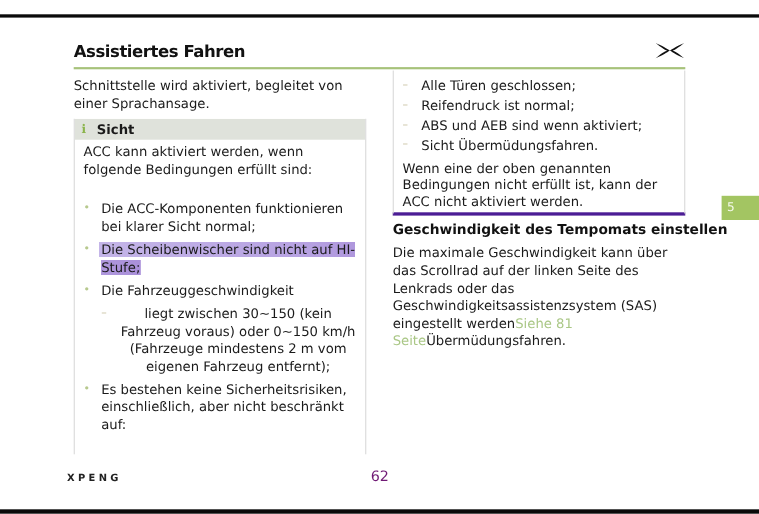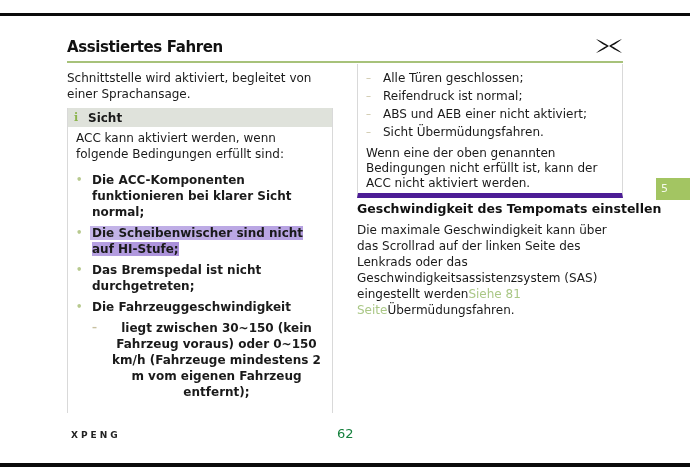--- a/index.html
+++ b/index.html
@@ -78,31 +78,30 @@
       font-family: "DejaVu Serif", serif;
       font-size: 11px;
       width: 14px;
       font-weight: bold;
     }
     .tips-body {
       padding: 3px 8px 0 8px;
       font-size: 12px;
       line-height: 16px;
     }
-    .tips-body p { margin: 0 0 10px 0; }
+    .tips-body p { margin: 0 0 20px 0; }
     ul.bullets, ul.dashes {
       list-style: none;
       margin: 0;
       padding: 0;
     }
     ul.bullets > li {
       position: relative;
       padding-left: 16px;
       margin-bottom: 5px;
-      font-weight: bold;
     }
     ul.bullets > li::before {
       content: "•";
       position: absolute;
       left: 0; top: 0;
       color: #b7c98e;
       font-size: 10px;
     }
     ul.dashes > li {
       position: relative;
@@ -121,21 +120,21 @@
       background: linear-gradient(90deg, #c4b5e8 0%, #b7a2e2 70%, #a98fd9 100%);
       margin-left: -2px;
       padding-left: 2px;
     }
     .right-box {
       position: absolute;
       left: 357px; top: 64px;
       width: 264px; height: 129px;
       border-left: 1px solid #d9d9d9;
       border-right: 1px solid #d9d9d9;
-      border-bottom: 5px solid #4c1d95;
+      border-bottom: 3px solid #4c1d95;
       font-size: 12px;
       line-height: 16px;
     }
     .right-box ul.dashes { padding: 6px 8px 0 8px; }
     .right-box ul.dashes > li { margin-bottom: 2px; }
     .right-box p { margin: 6px 8px 0 8px; line-height: 15px; }
     .section-heading {
       position: absolute;
       left: 357px; top: 201px;
       margin: 0;
@@ -161,32 +160,32 @@
       width: 34px; height: 22px;
       background: #a3c562;
       color: #f4f9ea;
       font-size: 11px;
       line-height: 22px;
       padding-left: 5px;
       box-sizing: border-box;
     }
     .brand-wordmark {
       position: absolute;
-      left: 71px; top: 430px;
+      left: 61px; top: 430px;
       font-family: "DejaVu Sans", sans-serif;
       font-size: 9px;
       letter-spacing: 3px;
       font-weight: bold;
       color: #222;
     }
     .page-number {
       position: absolute;
       left: 337px; top: 426px;
       font-size: 13px;
-      color: #15803d;
+      color: #701a75;
     }
   </style>
 </head>
 <body>
 
 <div class="top-rule"></div>
 
 <h1 class="page-title">Assistiertes Fahren</h1>
 <div class="title-underline"></div>
 
@@ -199,36 +198,39 @@
 <div class="tips-box">
   <div class="tips-header">
     <span class="tips-icon">i</span>
     <span>Sicht</span>
   </div>
   <div class="tips-body">
     <p>ACC kann aktiviert werden, wenn folgende Bedingungen erfüllt sind:</p>
     <ul class="bullets">
       <li><span>Die ACC-Komponenten funktionieren bei klarer Sicht normal;</span></li>
       <li><span class="highlight">Die Scheibenwischer sind nicht auf HI-Stufe;</span></li>
-      <li><span>Das Bremspedal ist nicht durchgetreten;</span></li>
       <li>
         <span>Die Fahrzeuggeschwindigkeit</span>
         <ul class="dashes">
           <li>liegt zwischen 30~150 (kein Fahrzeug voraus) oder 0~150 km/h (Fahrzeuge mindestens 2 m vom eigenen Fahrzeug entfernt);</li>
         </ul>
       </li>
+      <li>
+        <span>Es bestehen keine Sicherheitsrisiken, einschließlich, aber nicht beschränkt auf:</span>
+        
+      </li>
     </ul>
   </div>
 </div>
 
 <div class="right-box">
   <ul class="dashes">
     <li>Alle Türen geschlossen;</li>
     <li>Reifendruck ist normal;</li>
-    <li>ABS und AEB einer nicht aktiviert;</li>
+    <li>ABS und AEB sind wenn aktiviert;</li>
     <li>Sicht Übermüdungsfahren.</li>
   </ul>
   <p>Wenn eine der oben genannten Bedingungen nicht erfüllt ist, kann der ACC nicht aktiviert werden.</p>
 </div>
 
 <h2 class="section-heading">Geschwindigkeit des Tempomats einstellen</h2>
 <p class="section-body"><span>Die maximale Geschwindigkeit kann über das Scrollrad auf der linken Seite des Lenkrads oder das Geschwindigkeitsassistenzsystem (SAS) eingestellt werden</span><span class="xref-link">Siehe 81 Seite</span><span>Übermüdungsfahren.</span></p>
 
 <div class="chapter-tab">5</div>
 

